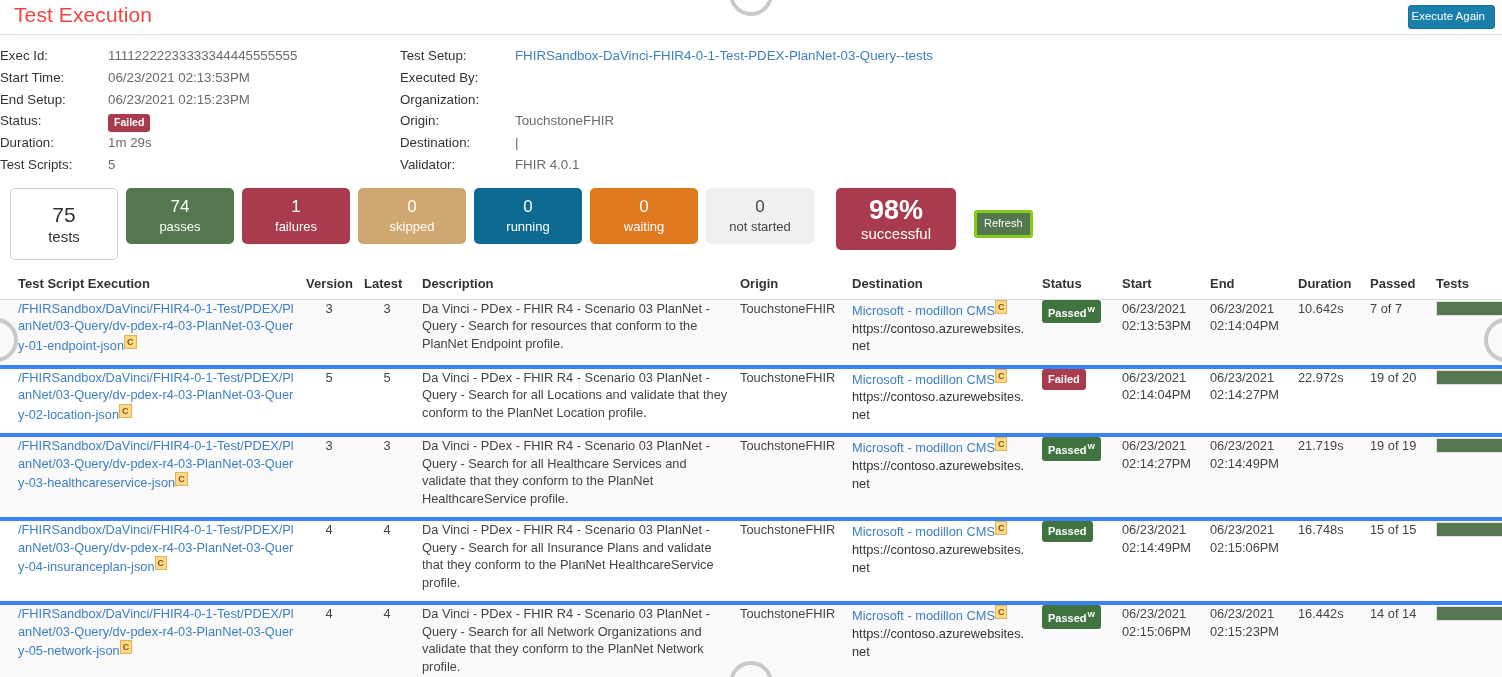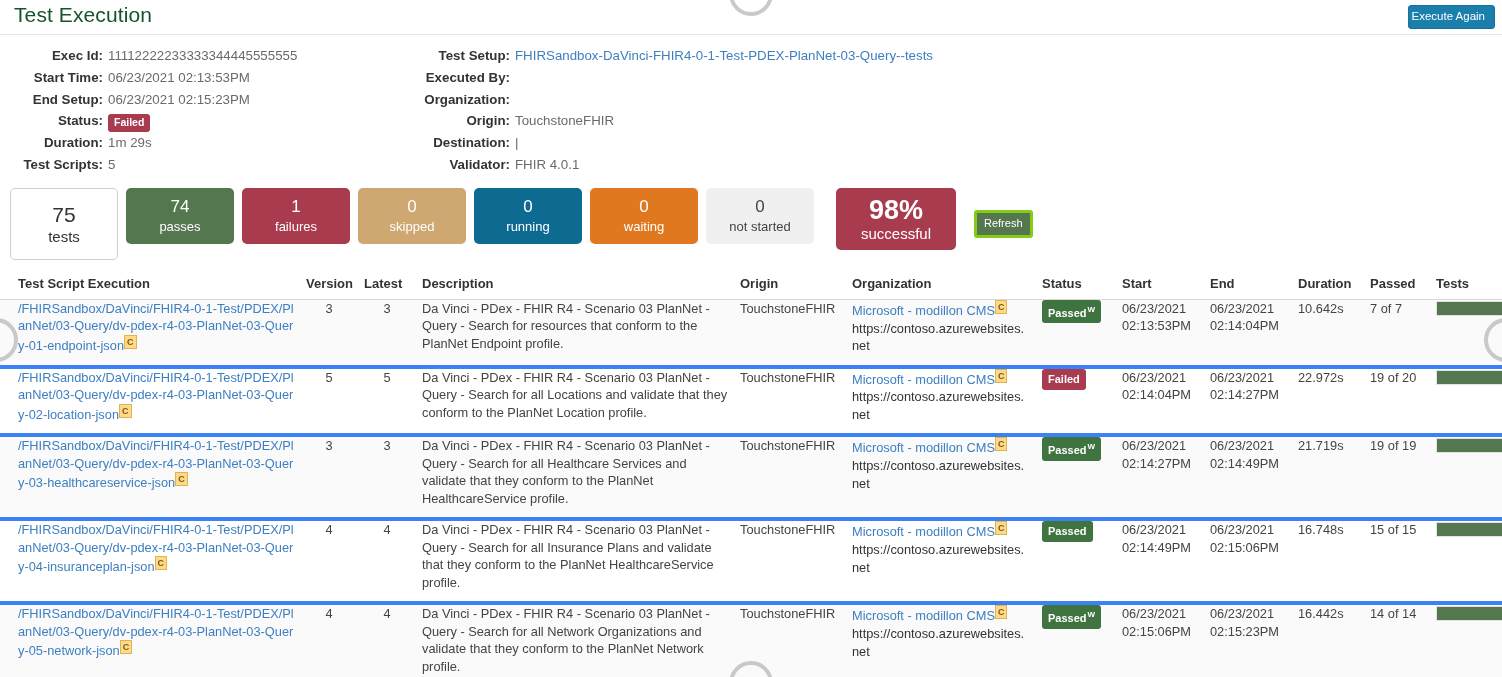--- a/index.html
+++ b/index.html
@@ -15,21 +15,21 @@
 
   
   .page-head {
     position: relative;
     height: 34px;
     padding: 0 14px;
   }
   .page-title {
     font-size: 21px;
     font-weight: 400;
-    color: #14532d;
+    color: #ef4444;
     line-height: 30px;
     letter-spacing: 0.1px;
   }
   .head-rule {
     border-bottom: 1px solid #e4e4e4;
     margin: 0;
   }
   .execute-again-btn {
     position: absolute;
     right: 7px;
@@ -68,22 +68,21 @@
   .info-col-right { width: 760px; }
   .info-row { display: table-row; }
   .info-label, .info-value {
     display: table-cell;
     font-size: 13.3px;
     line-height: 21.8px;
     vertical-align: top;
     white-space: nowrap;
   }
   .info-label {
-    text-align: right;
-    font-weight: bold;
+    font-weight: normal;
     color: #333333;
     padding-right: 5px;
   }
   .info-col-left .info-label  { width: 108px; }
   .info-col-right .info-label { width: 115px; }
   .info-value { color: #6a6a6a; }
   .info-value.link { color: #3d7fc1; }
   .badge-failed-sm {
     display: inline-block;
     background: #a93b4e;
@@ -354,21 +353,21 @@
     </div>
 
   <table class="exec-table">
     <thead>
       <tr>
         <th class="c-path">Test Script Execution</th>
         <th class="c-ver">Version</th>
         <th class="c-latest">Latest</th>
         <th class="c-desc">Description</th>
         <th class="c-origin">Origin</th>
-        <th class="c-dest">Organization</th>
+        <th class="c-dest">Destination</th>
         <th class="c-status">Status</th>
         <th class="c-start">Start</th>
         <th class="c-end">End</th>
         <th class="c-dur">Duration</th>
         <th class="c-passed">Passed</th>
         <th class="c-tests">Tests</th>
       </tr>
     </thead>
     <tbody id="table-body">
         <tr class="row-alt">

